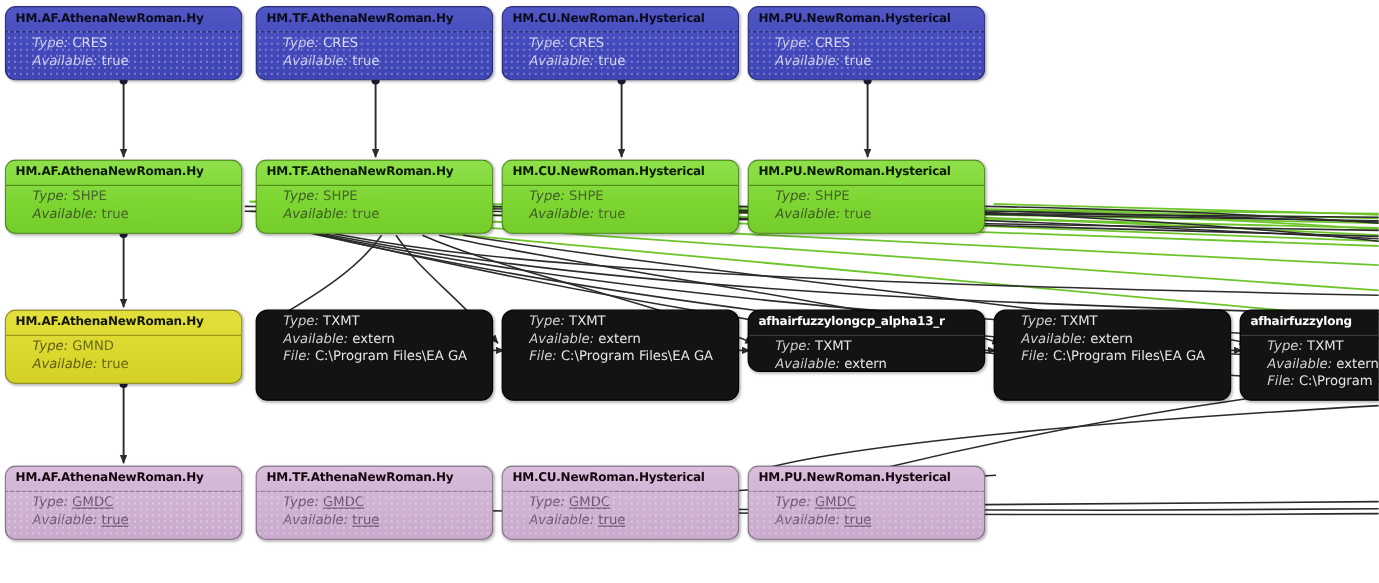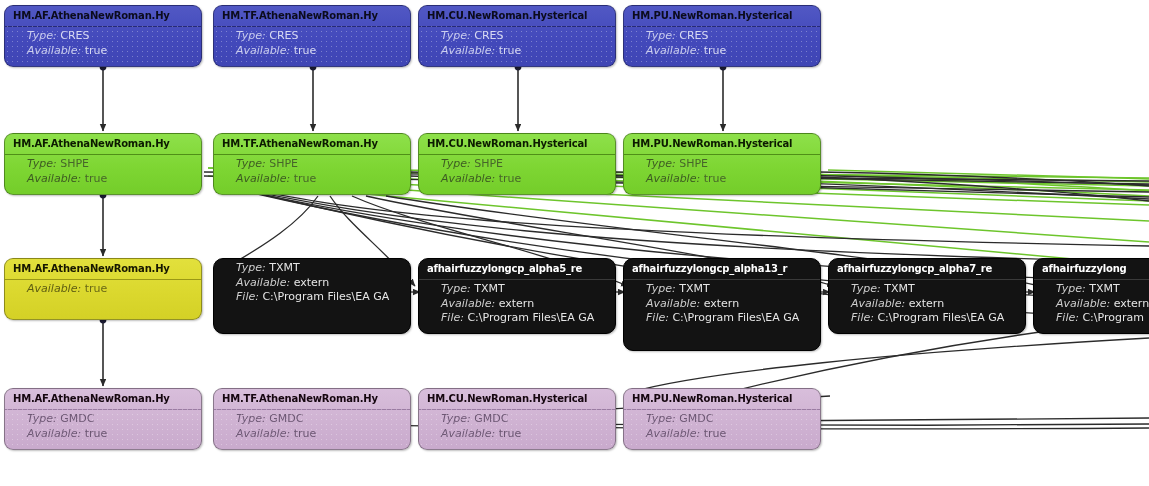--- a/index.html
+++ b/index.html
@@ -86,21 +86,21 @@
 
   
   .n-gmdc {
     background: linear-gradient(180deg, #d8bedb 0%, #cfb2d2 55%, #c9aacd 100%);
   }
   .n-gmdc .title {
     color: #15060f;
     border-bottom: 1px solid #9b7ba3;
   }
   .n-gmdc .body { color: #6e5875; }
-  .n-gmdc .val { color: #6b5672; }
+  .n-gmdc .val { color: #6b5672; text-decoration: underline; }
 
   
   .n-txmt {
     background: #131313;
     border: 1px solid #000;
     border-radius: 10px;
   }
   .n-txmt .title {
     color: #ffffff;
     border-bottom: 1px solid #3a3a3a;
@@ -309,20 +309,24 @@
         <span class="key">Available:</span>
         <span class="val">true</span>
       </div>
     </div>
   </div>
 
   <div class="node n-gmnd" style="left:4px; top:258px; width:198px; height:62px;">
     <div class="title">HM.AF.AthenaNewRoman.Hy</div>
     <div class="body">
       <div class="row">
+        <span class="key">Type:</span>
+        <span class="val">GMND</span>
+      </div>
+      <div class="row">
         <span class="key">Available:</span>
         <span class="val">true</span>
       </div>
     </div>
   </div>
 
   <div class="node n-txmt" style="left:213px; top:258px; width:198px; height:76px;">
     <div class="body">
       <div class="row">
         <span class="key">Type:</span>
@@ -333,57 +337,55 @@
         <span class="val">extern</span>
       </div>
       <div class="row">
         <span class="key">File:</span>
         <span class="val">C:\Program Files\EA GA</span>
       </div>
     </div>
   </div>
 
   <div class="node n-txmt" style="left:418px; top:258px; width:198px; height:76px;">
-    <div class="title">afhairfuzzylongcp_alpha5_re</div>
     <div class="body">
       <div class="row">
         <span class="key">Type:</span>
         <span class="val">TXMT</span>
       </div>
       <div class="row">
         <span class="key">Available:</span>
         <span class="val">extern</span>
       </div>
       <div class="row">
         <span class="key">File:</span>
         <span class="val">C:\Program Files\EA GA</span>
       </div>
     </div>
   </div>
 
-  <div class="node n-txmt" style="left:623px; top:258px; width:198px; height:93px;">
+  <div class="node n-txmt" style="left:623px; top:258px; width:198px; height:52px;">
     <div class="title">afhairfuzzylongcp_alpha13_r</div>
     <div class="body">
       <div class="row">
         <span class="key">Type:</span>
         <span class="val">TXMT</span>
       </div>
       <div class="row">
         <span class="key">Available:</span>
         <span class="val">extern</span>
       </div>
       <div class="row">
         <span class="key">File:</span>
         <span class="val">C:\Program Files\EA GA</span>
       </div>
     </div>
   </div>
 
   <div class="node n-txmt" style="left:828px; top:258px; width:198px; height:76px;">
-    <div class="title">afhairfuzzylongcp_alpha7_re</div>
     <div class="body">
       <div class="row">
         <span class="key">Type:</span>
         <span class="val">TXMT</span>
       </div>
       <div class="row">
         <span class="key">Available:</span>
         <span class="val">extern</span>
       </div>
       <div class="row">

